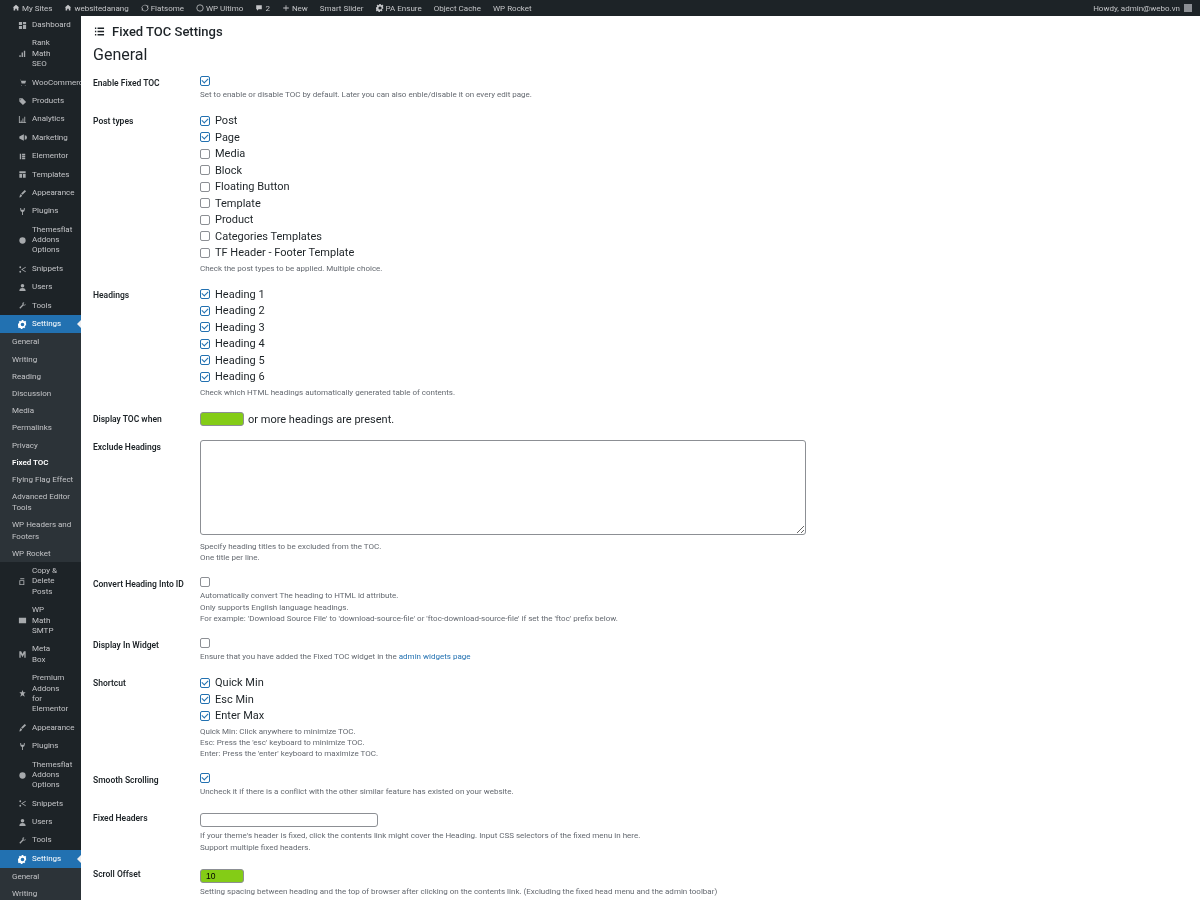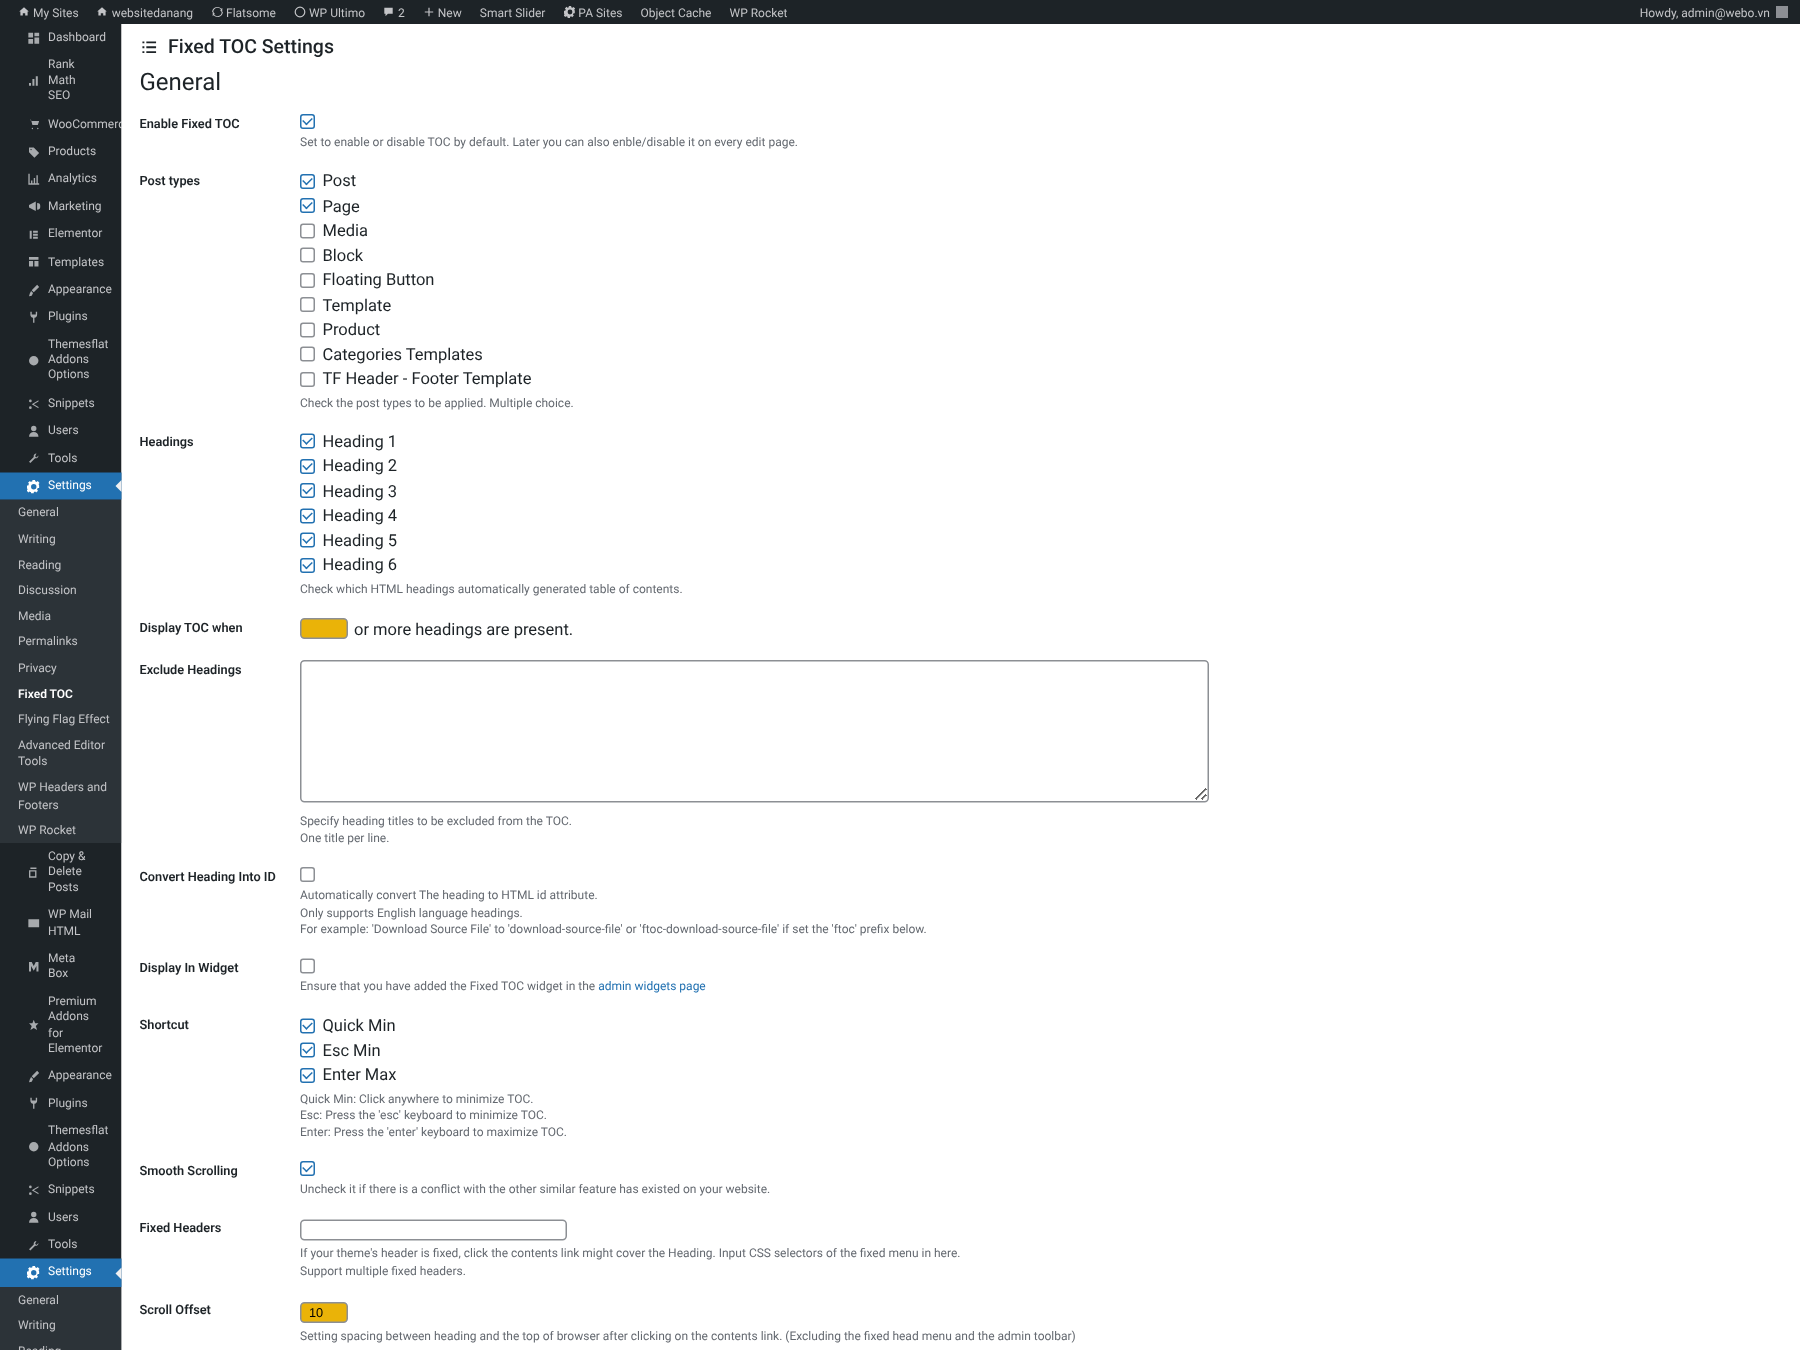--- a/index.html
+++ b/index.html
@@ -26,21 +26,21 @@
 .section-title { font-size: 16px; font-weight: 400; margin-bottom: 12px; }
 .form-row { display: flex; align-items: flex-start; margin-bottom: 14px; }
 .form-label { width: 107px; flex-shrink: 0; font-size: 8.5px; font-weight: 600; padding-top: 2px; }
 .form-field { flex: 1; }
 .check-row { display: flex; align-items: center; gap: 5px; margin-bottom: 3.5px; }
 .check { width: 10px; height: 10px; border: 1px solid #8c8f94; border-radius: 2px; background: #fff; flex-shrink: 0; position: relative; }
 .check.checked { background: #fff; border-color: #2271b1; }
 .check.checked::after { content: ''; position: absolute; left: 2px; top: 0; width: 3px; height: 5px; border: solid #2271b1; border-width: 0 1.5px 1.5px 0; transform: rotate(45deg); }
 .check-label { font-size: 11px; }
 .desc { font-size: 8px; color: #646970; margin-top: 3px; line-height: 1.4; }
-.text-input { border: 1px solid #8c8f94; border-radius: 3px; padding: 2px 5px; font-size: 8.5px; background: #eab308; width: 32px; height: 14px; }
+.text-input { border: 1px solid #8c8f94; border-radius: 3px; padding: 2px 5px; font-size: 8.5px; background: #84cc16; width: 44px; height: 14px; }
 .text-input-wide { border: 1px solid #8c8f94; border-radius: 3px; padding: 2px 5px; font-size: 8.5px; background: #fff; width: 178px; height: 14px; }
 .textarea { border: 1px solid #8c8f94; border-radius: 3px; width: 606px; height: 95px; background: #fff; resize: vertical; }
 .inline-row { display: flex; align-items: center; gap: 4px; }
 .link { color: #2271b1; cursor: pointer; }
 svg { fill: currentColor; }
 </style>
 </head>
 <body>
 
 <div class="topbar">
@@ -81,21 +81,21 @@
         </svg>
         <span>New</span>
       </span>
       <span class="tb-item">
         <span>Smart Slider</span>
       </span>
       <span class="tb-item">
         <svg class="tb-icon" viewBox="0 0 20 20">
           <path d="M18 12h-2.1a6 6 0 0 1-1 2.3l1.5 1.5-2.8 2.8-1.5-1.5A6 6 0 0 1 10 18v2H6v-2a6 6 0 0 1-2.3-1l-1.5 1.5-2.8-2.8 1.5-1.5A6 6 0 0 1 0 12V8h2a6 6 0 0 1 1-2.3L1.5 4.2l2.8-2.8 1.5 1.5A6 6 0 0 1 8 2V0h4v2a6 6 0 0 1 2.3 1l1.5-1.5 2.8 2.8-1.5 1.5A6 6 0 0 1 18 8v4zm-8 2a4 4 0 1 0 0-8 4 4 0 0 0 0 8z"></path>
         </svg>
-        <span>PA Sites</span>
+        <span>PA Ensure</span>
       </span>
       <span class="tb-item">
         <span>Object Cache</span>
       </span>
       <span class="tb-item">
         <span>WP Rocket</span>
       </span>
     </div>
   <div class="topbar-right">
     <span>Howdy, admin@webo.vn</span>
@@ -215,21 +215,21 @@
         <div class="side-item">
           <svg class="side-icon" viewBox="0 0 20 20">
             <path d="M5 3h9v2H5zm-2 4h11v11H3zm2 2v7h7V9z"></path>
           </svg>
           <span>Copy &amp; Delete Posts</span>
         </div>
         <div class="side-item">
           <svg class="side-icon" viewBox="0 0 20 20">
             <path d="M2 4h16v12H2zm8 6L3 5h14z"></path>
           </svg>
-          <span>WP Mail HTML</span>
+          <span>WP Math SMTP</span>
         </div>
         <div class="side-item">
           <svg class="side-icon" viewBox="0 0 20 20">
             <path d="M3 3h4l3 6 3-6h4v14h-3V9l-4 7-4-7v8H3z"></path>
           </svg>
           <span>Meta Box</span>
         </div>
         <div class="side-item">
           <svg class="side-icon" viewBox="0 0 20 20">
             <path d="M10 2l2 5h5l-4 4 2 6-5-3-5 3 2-6-4-4h5z"></path>

